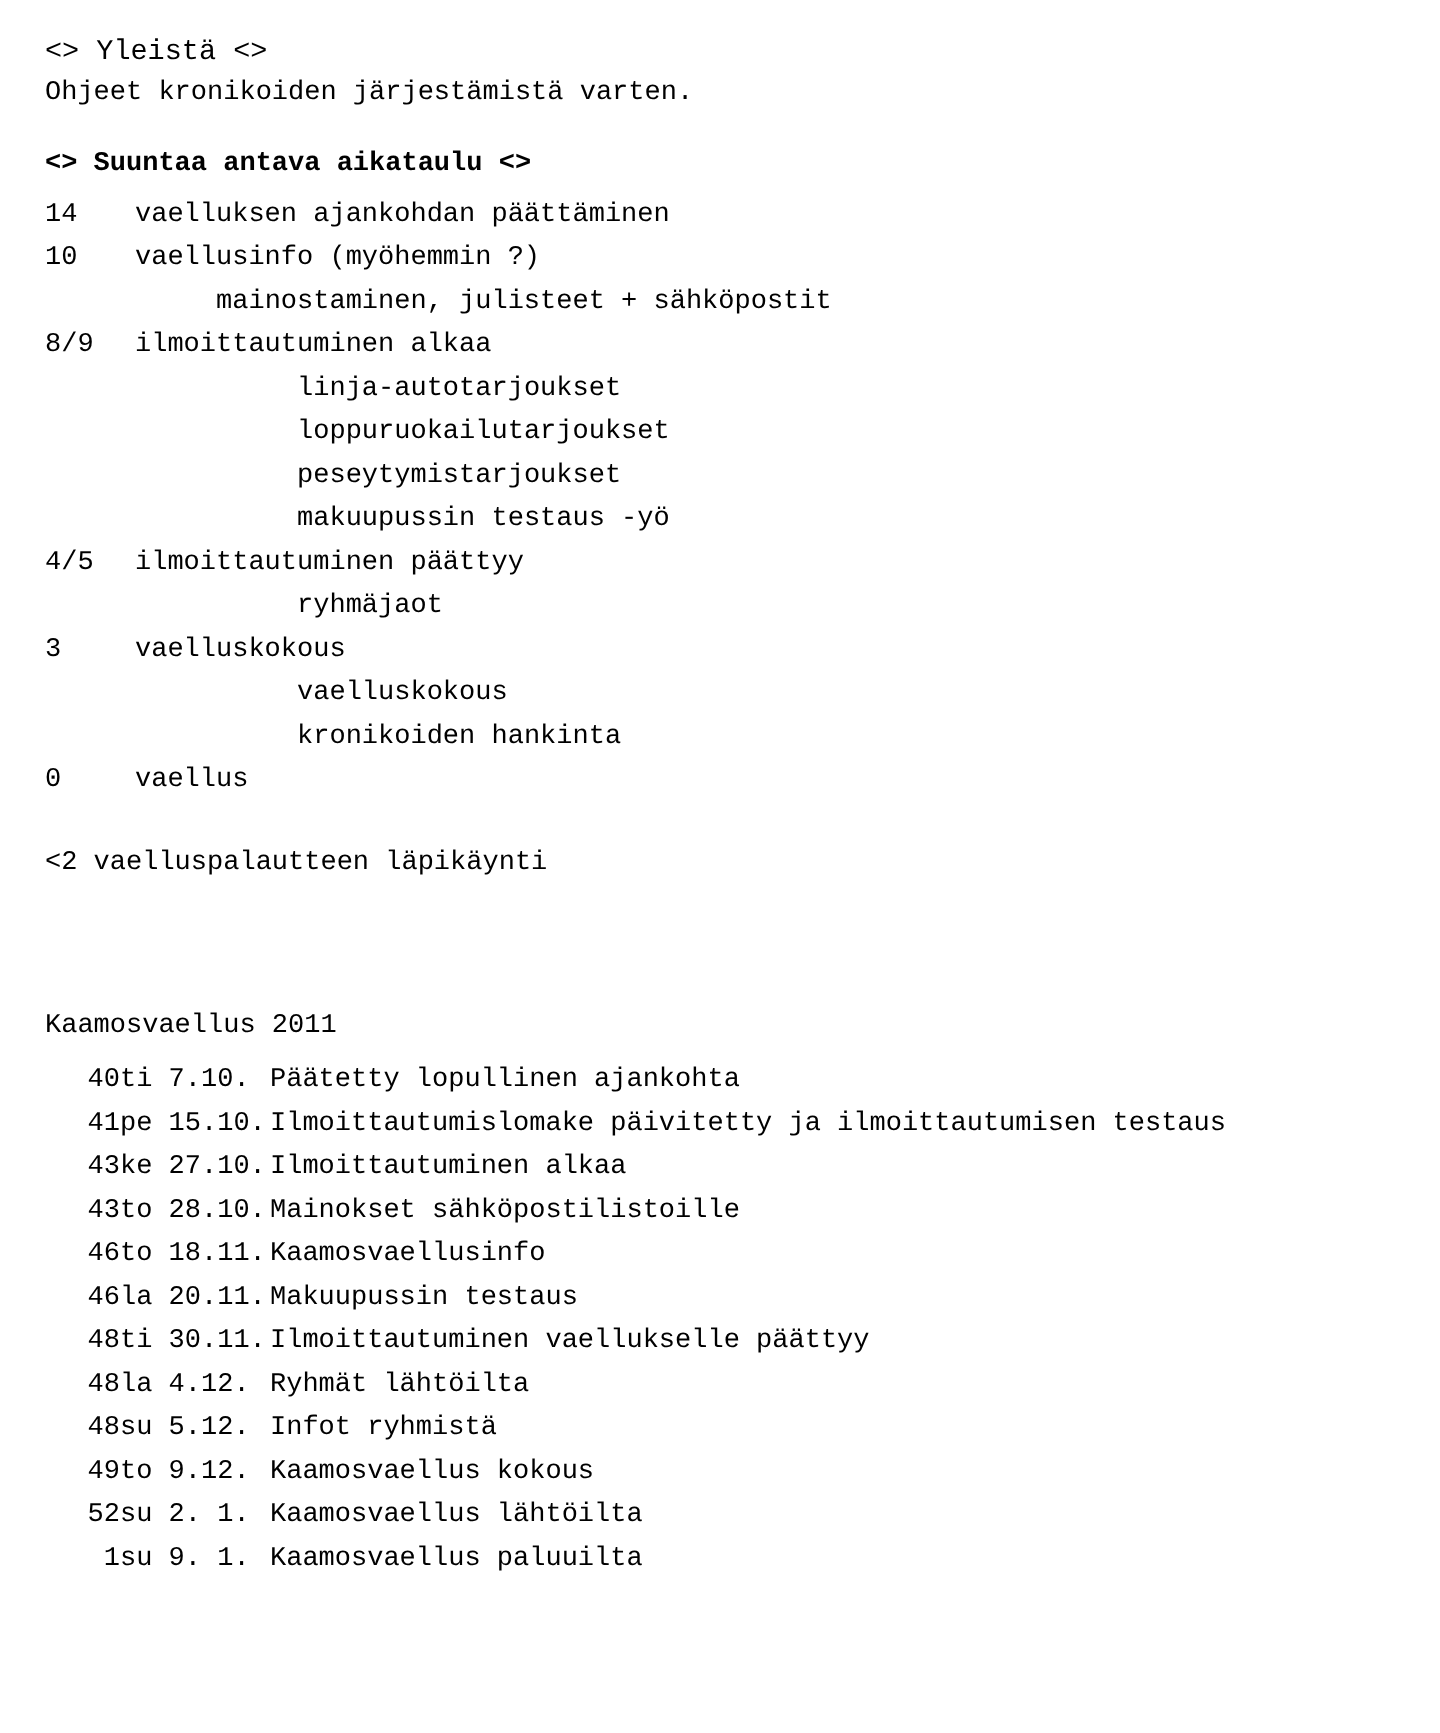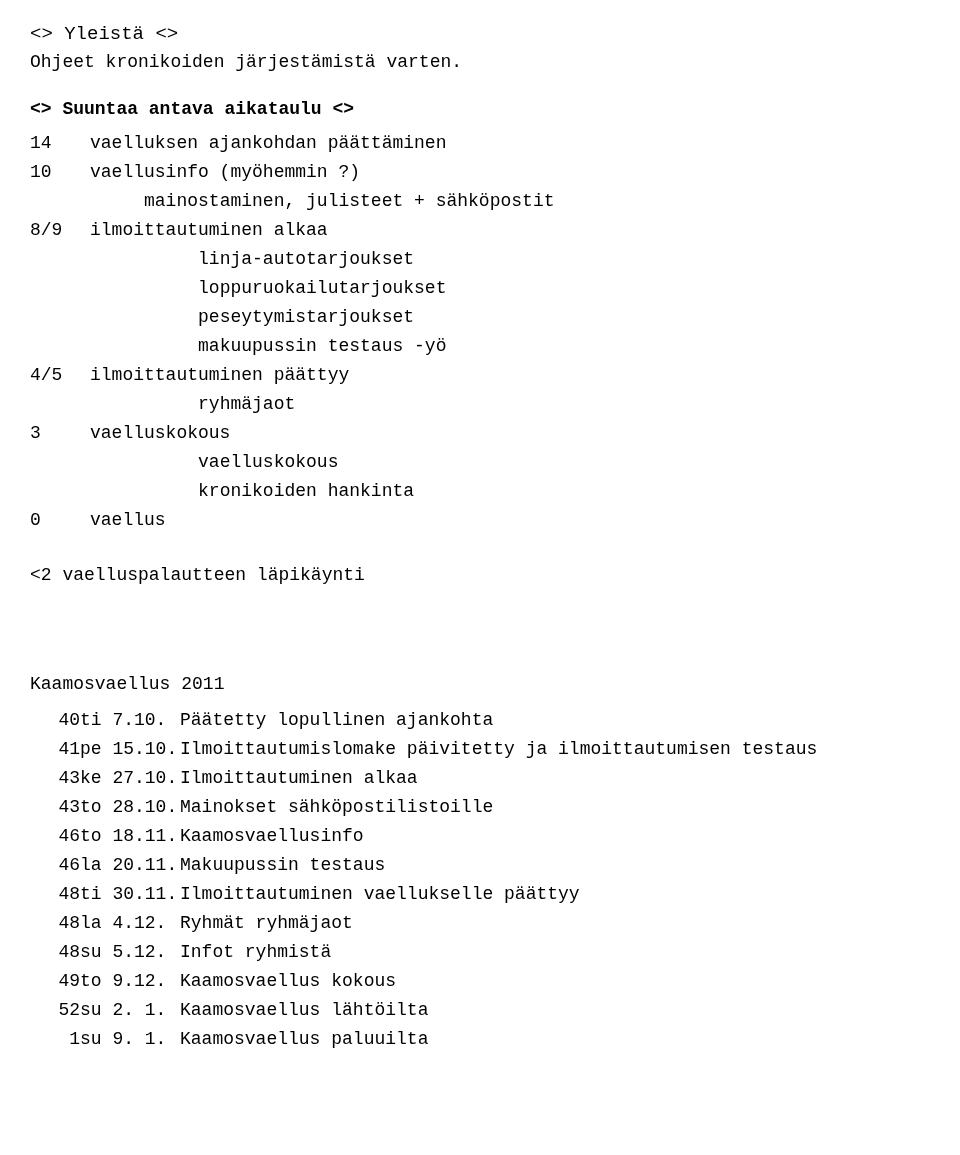--- a/index.html
+++ b/index.html
@@ -197,21 +197,21 @@
             <td class="log-desc">Makuupussin testaus</td>
           </tr>
           <tr>
             <td class="log-num">48</td>
             <td class="log-date">ti 30.11.</td>
             <td class="log-desc">Ilmoittautuminen vaellukselle päättyy</td>
           </tr>
           <tr>
             <td class="log-num">48</td>
             <td class="log-date">la  4.12.</td>
-            <td class="log-desc">Ryhmät ryhmäjaot</td>
+            <td class="log-desc">Ryhmät lähtöilta</td>
           </tr>
           <tr>
             <td class="log-num">48</td>
             <td class="log-date">su  5.12.</td>
             <td class="log-desc">Infot ryhmistä</td>
           </tr>
           <tr>
             <td class="log-num">49</td>
             <td class="log-date">to  9.12.</td>
             <td class="log-desc">Kaamosvaellus kokous</td>

